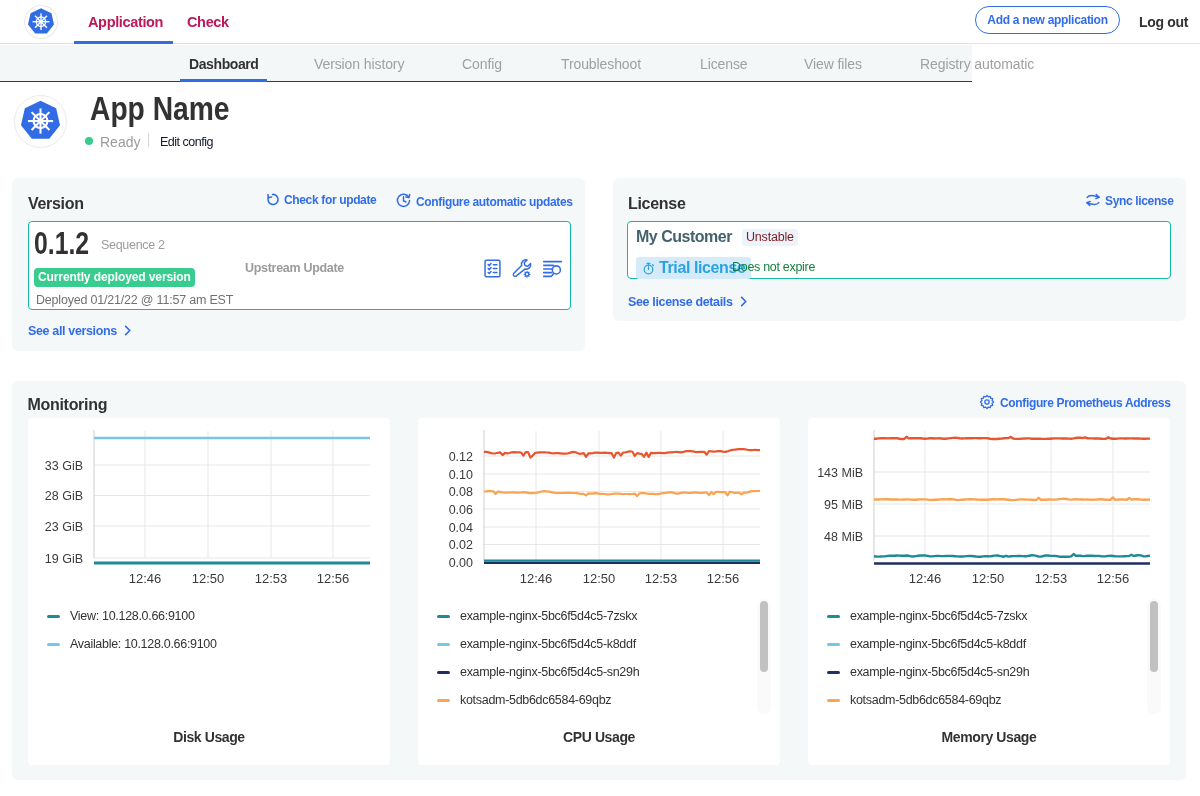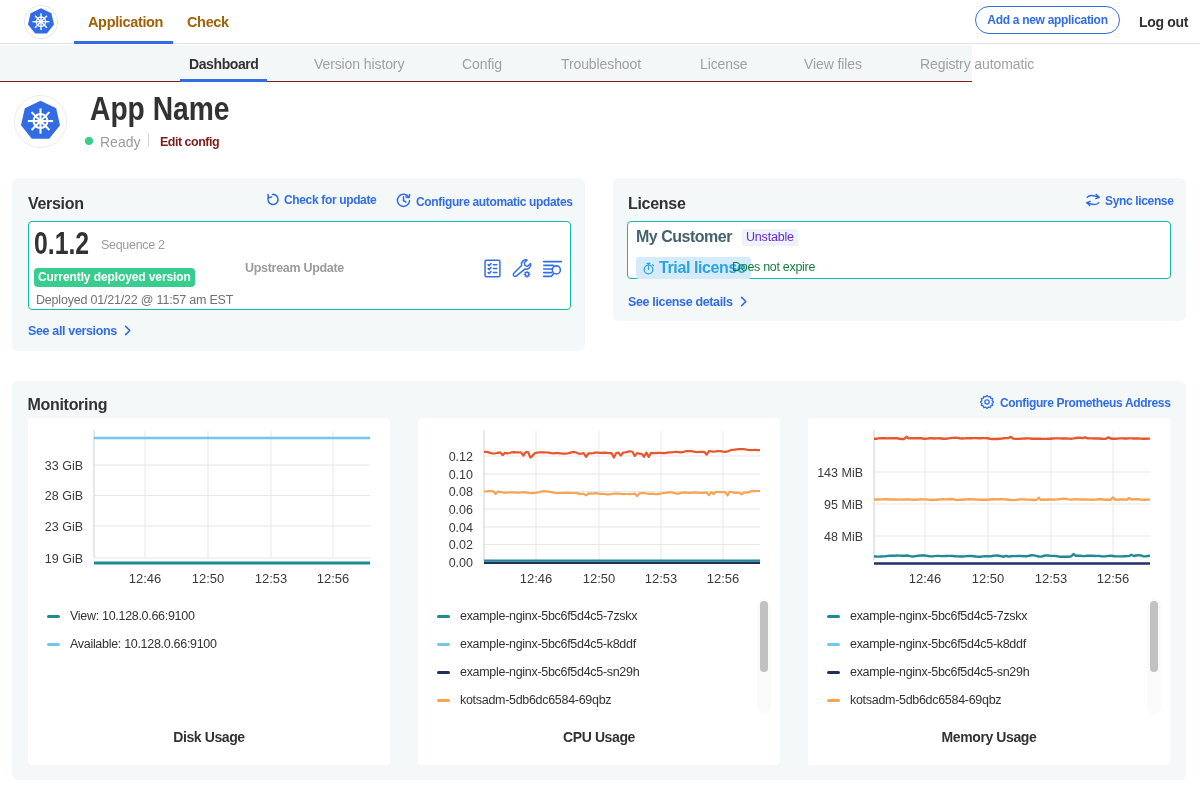--- a/index.html
+++ b/index.html
@@ -1,17 +1,17 @@
 <!DOCTYPE html>
 <html><head><meta charset="utf-8"><style>
 * { margin:0; padding:0; box-sizing:border-box; }
 body { width:1200px; height:796px; font-family:"Liberation Sans",sans-serif; background:#fff; position:relative; overflow:hidden; }
 .abs { position:absolute; white-space:nowrap; }
 .topnav { position:absolute; left:0; top:0; width:1200px; height:44px; background:#fff; border-bottom:1px solid #dfe3e5; }
-.navtab { position:absolute; top:14px; font-size:14.5px; font-weight:700; letter-spacing:-0.35px; color:#a16207; white-space:nowrap; }
+.navtab { position:absolute; top:14px; font-size:14.5px; font-weight:700; letter-spacing:-0.35px; color:#be185d; white-space:nowrap; }
 .navunder { position:absolute; top:41px; height:3px; background:#326de6; }
 .addbtn { position:absolute; left:975px; top:6px; width:145px; height:28px; border:1.4px solid #326de6; border-radius:15px; color:#326de6; font-size:12px; font-weight:700; letter-spacing:-0.3px; text-align:center; line-height:26px; white-space:nowrap; }
 .logout { position:absolute; left:1139px; top:14px; font-size:14px; font-weight:700; letter-spacing:-0.3px; color:#323232; white-space:nowrap; }
 .subnav { position:absolute; left:0; top:45px; width:972px; height:37px; background:#f4f7f8; border-bottom:1px solid #7f1d1d; }
 .subtab { position:absolute; top:11px; font-size:14px; letter-spacing:-0.1px; color:#a0a0a0; white-space:nowrap; }
 .subtab.active { color:#323232; font-weight:700; letter-spacing:-0.4px; }
 .appicon { position:absolute; left:14px; top:95px; width:53px; height:53px; border-radius:50%; border:1px solid #eceae6; background:#fff; display:flex; align-items:center; justify-content:center; }
 h1 { position:absolute; left:90px; top:89px; font-size:34px; font-weight:700; color:#323232; transform:scaleX(0.83); transform-origin:0 0; white-space:nowrap; }
 .card { position:absolute; background:#f5f8f9; border-radius:6px; }
 .cardtitle { position:absolute; font-size:16px; font-weight:700; letter-spacing:-0.3px; color:#323232; white-space:nowrap; }
@@ -69,21 +69,21 @@
 <line x1="50" y1="49" x2="30.2" y2="68.8"></line>
         <line x1="50" y1="49" x2="69.8" y2="68.8"></line>
 </g>
       <circle cx="50" cy="49" r="4.5" fill="#fff"></circle>
     </svg>
   </div>
 <h1>App Name</h1>
 <div style="position:absolute;left:85px;top:137px;width:8px;height:8px;border-radius:50%;background:#38cc8e"></div>
 <div class="abs" style="left:100px;top:134px;font-size:14px;color:#9b9b9b">Ready</div>
 <div style="position:absolute;left:148px;top:133px;width:1px;height:14px;background:#d5d5d5"></div>
-<div class="abs" style="left:160px;top:135px;font-size:12.5px;font-weight:700;letter-spacing:-0.5px;color:#7f1d1d">Edit config</div>
+<div class="abs" style="left:160px;top:135px;font-size:12.5px;font-weight:400;letter-spacing:-0.5px;color:#0f172a">Edit config</div>
 
 <div class="card" style="left:12px;top:178px;width:573px;height:173px">
   <div class="cardtitle" style="left:16px;top:17px">Version</div>
   <div class="abs bluelink" style="left:253px;top:14px"><svg width="15" height="15" viewBox="0 0 16 16" style="vertical-align:-3px">
         <path d="M3.2 2.6 L3.5 6.1 L7 5.4" fill="none" stroke="#326de6" stroke-width="1.6" stroke-linecap="round" stroke-linejoin="round"></path>
         <path d="M3.6 5.8 A 5.4 5.4 0 1 0 8 2.6" fill="none" stroke="#326de6" stroke-width="1.7" stroke-linecap="round"></path>
       </svg><span style="margin-left:4px">Check for update</span></div>
   <div class="abs bluelink" style="left:383px;top:14px"><svg width="17" height="17" viewBox="0 0 17 17" style="vertical-align:-3.5px">
         <g fill="none" stroke="#326de6" stroke-width="1.5" stroke-linecap="round">
           <path d="M8.5 4.8 L8.5 8.7 L11 10"></path>
@@ -133,21 +133,21 @@
 <div class="card" style="left:613px;top:178px;width:573px;height:143px">
   <div class="cardtitle" style="left:15px;top:17px">License</div>
   <div class="abs bluelink" style="left:472px;top:14px"><svg width="16" height="16" viewBox="0 0 16 16" fill="none" stroke="#326de6" stroke-width="1.5" stroke-linecap="round" stroke-linejoin="round" style="vertical-align:-3px">
         <path d="M2.2 5.4 C4 2.9 8 3.1 13.8 5.2"></path>
         <path d="M11.2 2.6 L14.2 5.3 L10.8 6.6"></path>
         <path d="M13.8 10.6 C12 13.1 8 12.9 2.2 10.8"></path>
         <path d="M4.8 13.4 L1.8 10.7 L5.2 9.4"></path>
       </svg><span style="margin-left:4px">Sync license</span></div>
   <div class="innercard" style="left:14px;top:43px;width:544px;height:58px">
     <div class="abs" style="left:8px;top:6px;font-size:16px;font-weight:700;letter-spacing:-0.5px;color:#44626d">My Customer</div>
-    <div class="abs" style="left:114px;top:7px;background:#edf3fb;color:#6d28d9;font-size:12.5px;letter-spacing:-0.2px;border-radius:3px;padding:1px 4px 2px">Unstable</div>
+    <div class="abs" style="left:114px;top:7px;background:#edf3fb;color:#7f1d1d;font-size:12.5px;letter-spacing:-0.2px;border-radius:3px;padding:1px 4px 2px">Unstable</div>
     <div class="abs" style="left:8px;top:35px;background:#d5ebfa;color:#2aa3e0;font-size:16px;font-weight:700;letter-spacing:-0.4px;border-radius:3px;padding:2px 6px 2px"><svg width="13" height="13" viewBox="0 0 16 16" fill="none" stroke="#2aa3e0" stroke-width="1.5" stroke-linecap="round" style="vertical-align:-2px">
           <circle cx="8" cy="9.2" r="5.3"></circle>
           <line x1="8" y1="9.2" x2="8" y2="5.8"></line>
           <line x1="6.2" y1="1.6" x2="9.8" y2="1.6"></line>
           <line x1="8" y1="1.8" x2="8" y2="3.6"></line>
           <line x1="13" y1="3.4" x2="14.1" y2="4.5"></line>
         </svg> Trial license</div>
     <div class="abs" style="left:104px;top:38px;font-size:12.5px;letter-spacing:-0.3px;color:#15803d">Does not expire</div>
   </div>
   <div class="abs bluelink" style="left:15px;top:117px;font-size:12.5px">See license details <span style="margin-left:2px"><svg width="11" height="11" viewBox="0 0 12 12" fill="none" stroke="#326de6" stroke-width="1.8" stroke-linecap="round" stroke-linejoin="round" style="vertical-align:-1px">

